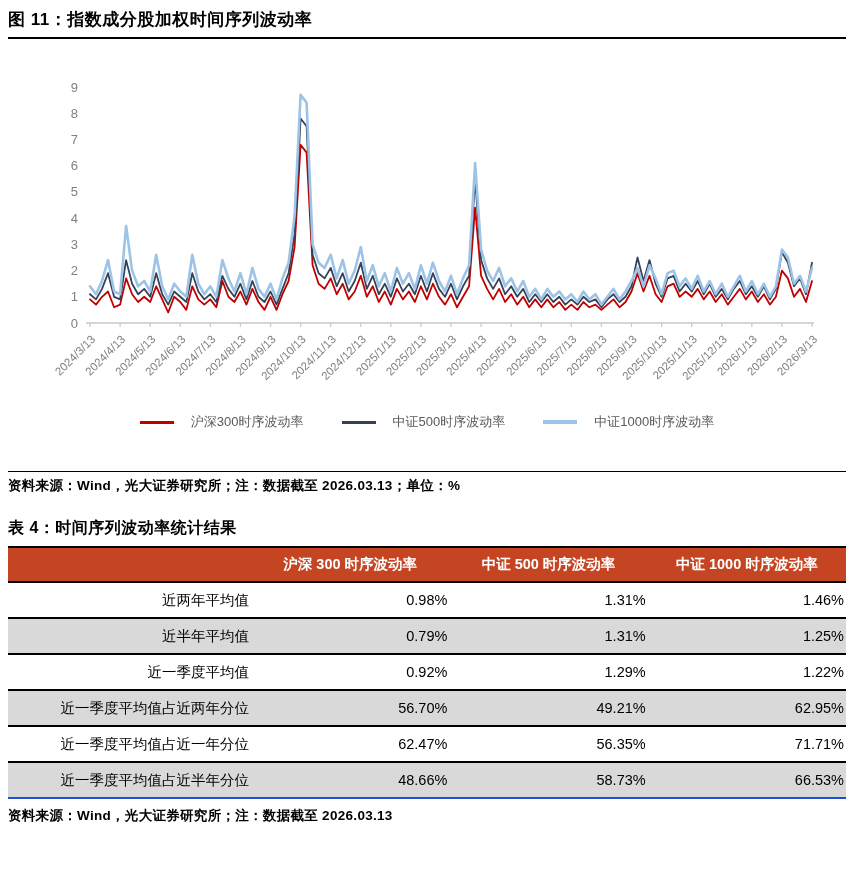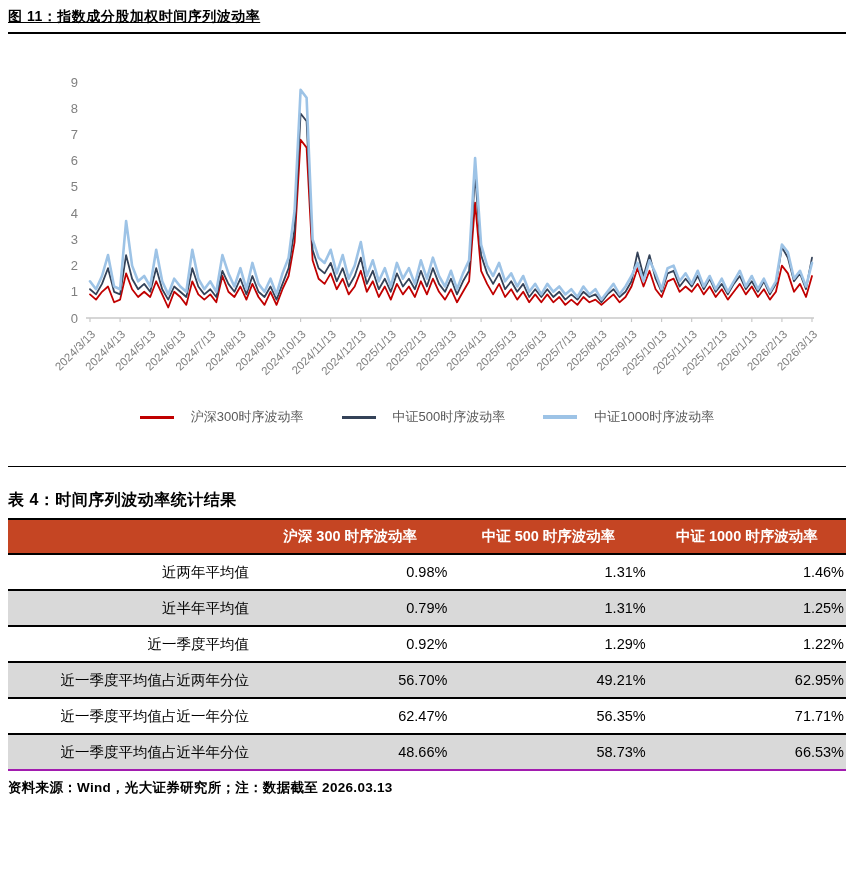--- a/index.html
+++ b/index.html
@@ -1,28 +1,28 @@
 <!DOCTYPE html>
 <html style="--header-bg: #C54523; --stripe: #D9D9D9;"><head>
 <meta charset="utf-8">
 <style>
   html,body{margin:0;padding:0;background:#fff;}
   body{font-family:"Liberation Sans","DejaVu Sans",sans-serif;color:#000;}
   .page{width:854px;height:880px;box-sizing:border-box;padding:6px 8px;background:#fff;overflow:hidden;}
-  .fig-title{font-size:14px;font-weight:bold;margin:2px 0 0;padding-bottom:6px;border-bottom:2.5px solid #000;letter-spacing:.5px;text-decoration:underline;}
+  .fig-title{font-size:17px;font-weight:bold;margin:2px 0 0;padding-bottom:6px;border-bottom:2.5px solid #000;letter-spacing:.5px;}
   .chart-wrap{margin-top:8px;}
   .chart-svg{display:block;width:838px;height:362px;}
   .legend{display:flex;justify-content:center;align-items:center;gap:38px;margin-top:4px;}
   .legend-item{display:flex;align-items:center;gap:17px;}
   .legend-swatch{display:inline-block;width:34px;height:3px;}
   .legend-label{font-size:13px;color:#595959;}
   .divider{border:none;border-top:1.5px solid #000;margin:40px 0 0;}
   .note{font-size:13.5px;font-weight:bold;margin:5px 0 0;letter-spacing:.3px;}
   .table-title{font-size:16px;font-weight:bold;margin:23px 0 7px;letter-spacing:.5px;}
-  table.stats{width:100%;border-collapse:collapse;border-top:2.5px solid #000;border-bottom:2px solid #a21caf;table-layout:fixed;}
+  table.stats{width:100%;border-collapse:collapse;border-top:2.5px solid #000;border-bottom:2px solid #1d4ed8;table-layout:fixed;}
   table.stats th{background:var(--header-bg,#C54523);color:#fff;font-size:14.5px;font-weight:bold;height:33px;text-align:center;padding:0 4px;}
   table.stats td{font-size:14.5px;height:34px;text-align:right;border-top:2px solid #000;padding:0 2px;}
   table.stats col.c1{width:29%;}
   table.stats tbody tr:nth-child(even){background:var(--stripe,#D9D9D9);}
   .note2{font-size:13.5px;font-weight:bold;margin-top:8px;letter-spacing:.3px;}
 </style>
 </head>
 <body>
 
 <div class="page">
@@ -106,20 +106,21 @@
         <span class="legend-label">中证500时序波动率</span>
       </div>
       <div class="legend-item">
         <span class="legend-swatch" style="background: rgb(157, 195, 230); height: 4px;"></span>
         <span class="legend-label">中证1000时序波动率</span>
       </div>
     </div>
   </div>
 
   <hr class="divider">
+  <div class="note">资料来源：Wind，光大证券研究所；注：数据截至 2026.03.13；单位：%</div>
 
   <div class="table-title">表 4：时间序列波动率统计结果</div>
 
   <table class="stats">
     <colgroup>
         <col class="c1">
         <col>
         <col>
         <col>
       </colgroup>

